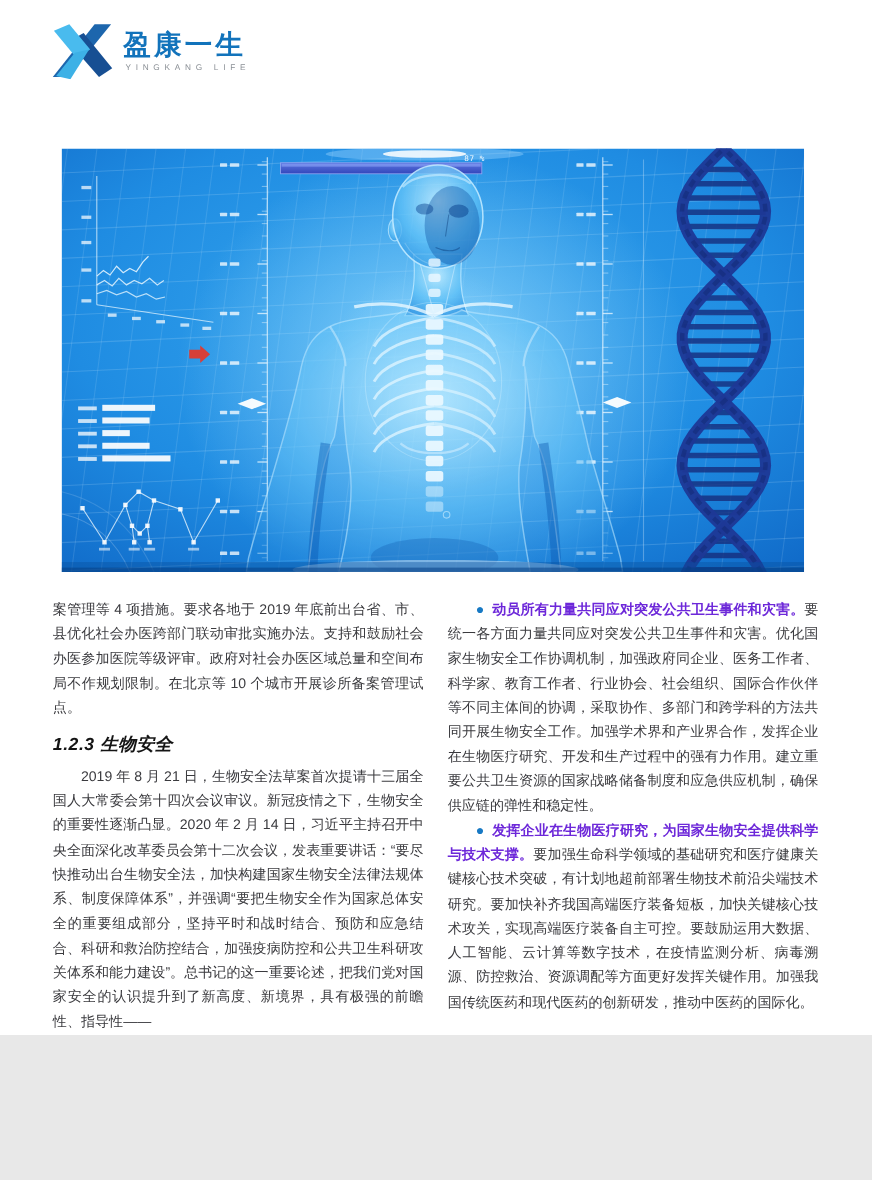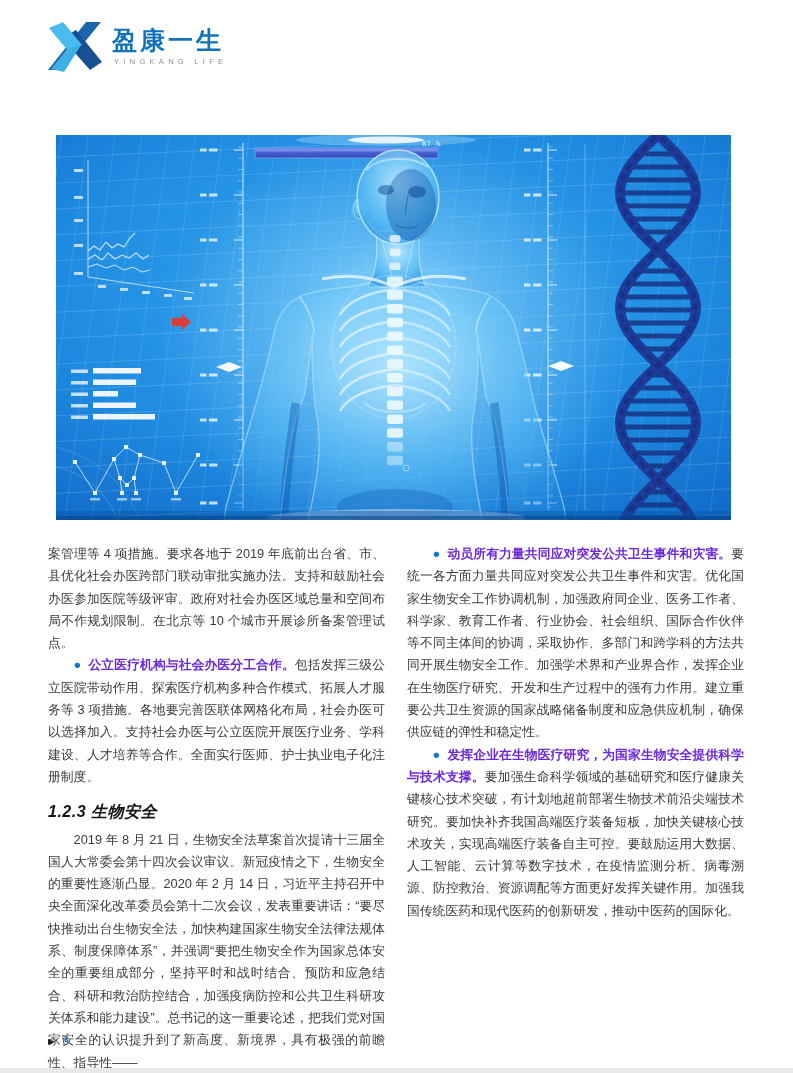--- a/index.html
+++ b/index.html
@@ -1,16 +1,16 @@
 <!DOCTYPE html>
 <html><head>
 <meta charset="utf-8">
 <style>
   html,body{margin:0;padding:0;background:#e8e8e8;}
-  #page{position:relative;width:793px;height:1068px;background:#ffffff;overflow:hidden;
+  #page{position:relative;width:793px;height:941px;background:#ffffff;overflow:hidden;
         font-family:"Liberation Sans","DejaVu Sans",sans-serif;}
   
   #logo-mark{position:absolute;left:44px;top:16px;}
   #brand-cn{position:absolute;left:112px;top:24px;font-size:25px;font-weight:bold;
             color:#1273bb;letter-spacing:3px;white-space:nowrap;}
   #brand-en{position:absolute;left:114px;top:57px;font-size:7.5px;letter-spacing:4.3px;
             color:#8b9096;white-space:nowrap;}
   
   #hero{position:absolute;left:56px;top:135px;width:675px;height:385px;}
   
@@ -434,21 +434,20 @@
 
     <text x="366" y="11" font-size="7" fill="#f0f9ff" letter-spacing=".5" font-family="DejaVu Sans Mono, monospace">87 %</text>
 
     <rect x="0" y="376" width="675" height="9" fill="#084f9e" opacity=".4"></rect>
     <rect x="0" y="381" width="675" height="4" fill="#063f85" opacity=".55"></rect>
   </svg>
 
   <div id="cols">
     <div class="col">
       <p class="noindent">案管理等 4 项措施。要求各地于 2019 年底前出台省、市、县优化社会办医跨部门联动审批实施办法。支持和鼓励社会办医参加医院等级评审。政府对社会办医区域总量和空间布局不作规划限制。在北京等 10 个城市开展诊所备案管理试点。</p>
-      <p><span class="bm">●</span><span class="bt">公立医疗机构与社会办医分工合作。</span><span>包括发挥三级公立医院带动作用、探索医疗机构多种合作模式、拓展人才服务等 3 项措施。各地要完善医联体网格化布局，社会办医可以选择加入。支持社会办医与公立医院开展医疗业务、学科建设、人才培养等合作。全面实行医师、护士执业电子化注册制度。</span></p>
       <h3 class="sec">1.2.3 生物安全</h3>
       <p>2019 年 8 月 21 日，生物安全法草案首次提请十三届全国人大常委会第十四次会议审议。新冠疫情之下，生物安全的重要性逐渐凸显。2020 年 2 月 14 日，习近平主持召开中央全面深化改革委员会第十二次会议，发表重要讲话：“要尽快推动出台生物安全法，加快构建国家生物安全法律法规体系、制度保障体系”，并强调“要把生物安全作为国家总体安全的重要组成部分，坚持平时和战时结合、预防和应急结合、科研和救治防控结合，加强疫病防控和公共卫生科研攻关体系和能力建设”。总书记的这一重要论述，把我们党对国家安全的认识提升到了新高度、新境界，具有极强的前瞻性、指导性——</p>
     </div>
     <div class="col">
       <p><span class="bm">●</span><span class="bt">动员所有力量共同应对突发公共卫生事件和灾害。</span><span>要统一各方面力量共同应对突发公共卫生事件和灾害。优化国家生物安全工作协调机制，加强政府同企业、医务工作者、科学家、教育工作者、行业协会、社会组织、国际合作伙伴等不同主体间的协调，采取协作、多部门和跨学科的方法共同开展生物安全工作。加强学术界和产业界合作，发挥企业在生物医疗研究、开发和生产过程中的强有力作用。建立重要公共卫生资源的国家战略储备制度和应急供应机制，确保供应链的弹性和稳定性。</span></p>
       <p><span class="bm">●</span><span class="bt">发挥企业在生物医疗研究，为国家生物安全提供科学与技术支撑。</span><span>要加强生命科学领域的基础研究和医疗健康关键核心技术突破，有计划地超前部署生物技术前沿尖端技术研究。要加快补齐我国高端医疗装备短板，加快关键核心技术攻关，实现高端医疗装备自主可控。要鼓励运用大数据、人工智能、云计算等数字技术，在疫情监测分析、病毒溯源、防控救治、资源调配等方面更好发挥关键作用。加强我国传统医药和现代医药的创新研发，推动中医药的国际化。</span></p>
     </div>
   </div>
 
   <div id="footer">

